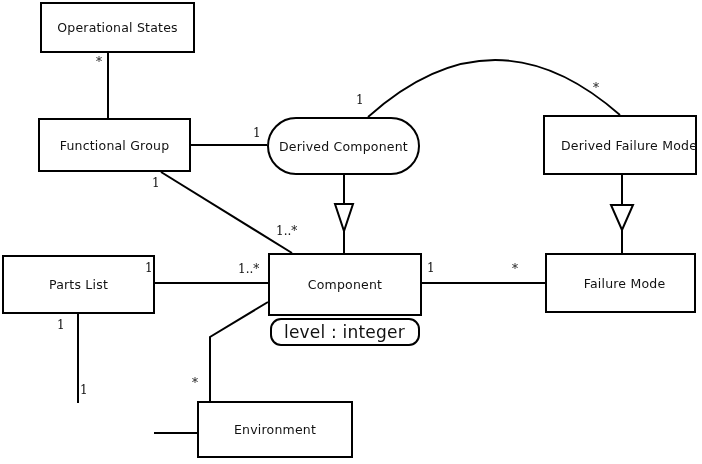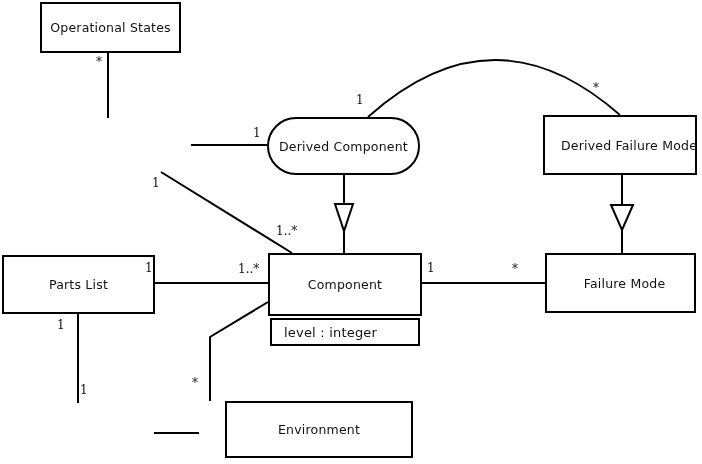--- a/index.html
+++ b/index.html
@@ -25,21 +25,22 @@
     display: flex;
     align-items: center;
     justify-content: center;
     font-size: 12.5px;
     letter-spacing: 0.2px;
     white-space: nowrap;
   }
   .node.attr-compartment {
     justify-content: flex-start;
     padding-left: 12px;
-    font-size: 13px;
+    font-size: 17px;
+    border-radius: 11px;
   }
   .mult {
     position: absolute;
     font-family: "DejaVu Serif", serif;
     font-size: 12px;
     line-height: 14px;
     color: #111111;
     white-space: nowrap;
   }
 </style>
@@ -70,24 +71,27 @@
 
     <line x1="422" y1="283" x2="545" y2="283" stroke="#000" stroke-width="2"></line>
 
     <line x1="78" y1="314" x2="78" y2="403" stroke="#000" stroke-width="2"></line>
 
     <line x1="154" y1="433" x2="199" y2="433" stroke="#000" stroke-width="2"></line>
 
     <polyline points="268,302 210,337 210,401" fill="none" stroke="#000" stroke-width="2"></polyline>
   </svg>
 
-  <div class="node" style="left:40px; top:2px; width:141px; height:51px;">
+  <div class="node" style="left:40px; top:2px; width:155px; height:51px;">
     <span>Operational States</span>
   </div>
 
+  <div class="node" style="left:38px; top:118px; width:153px; height:54px;">
+    <span>Functional Group</span>
+  </div>
 
   <div class="node" style="left:267px; top:117px; width:153px; height:58px;border-radius:29px;">
     <span>Derived Component</span>
   </div>
 
   <div class="node" style="left:543px; top:115px; width:154px; height:60px;padding-left:18px;">
     <span>Derived Failure Mode</span>
   </div>
 
   <div class="node" style="left:2px; top:255px; width:153px; height:59px;">
@@ -99,21 +103,21 @@
   </div>
   <div class="node attr-compartment" style="left:270px; top:318px; width:150px; height:28px;">
     <span>level : integer</span>
   </div>
 
   <div class="node" style="left:545px; top:253px; width:151px; height:60px;padding-left:8px;">
     <span>Failure Mode</span>
   </div>
 
 
-  <div class="node" style="left:197px; top:401px; width:188px; height:57px;margin-left:28px;">
+  <div class="node" style="left:197px; top:401px; width:156px; height:57px;">
     <span>Environment</span>
   </div>
 
   <span class="mult" style="left:96px; top:55px;">*</span>
   <span class="mult" style="left:253px; top:126px;">1</span>
   <span class="mult" style="left:152px; top:176px;">1</span>
   <span class="mult" style="left:276px; top:224px;">1..*</span>
   <span class="mult" style="left:356px; top:93px;">1</span>
   <span class="mult" style="left:593px; top:81px;">*</span>
   <span class="mult" style="left:145px; top:261px;">1</span>

